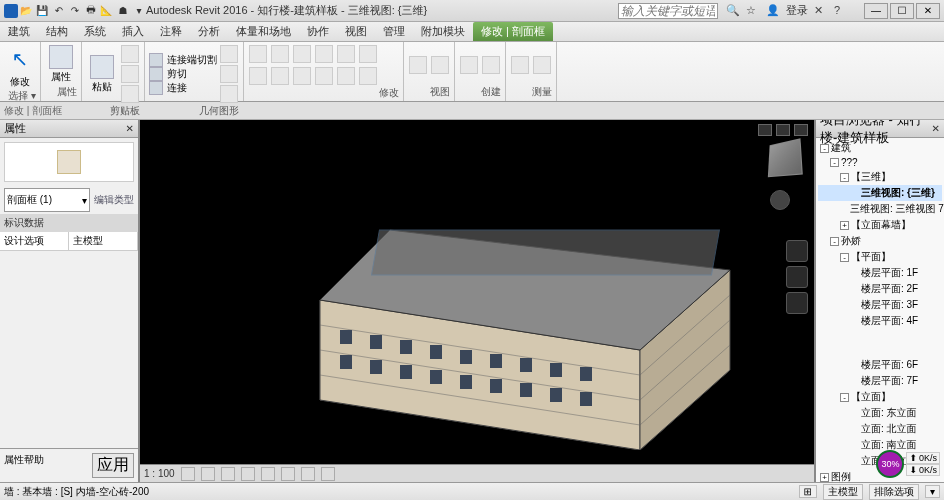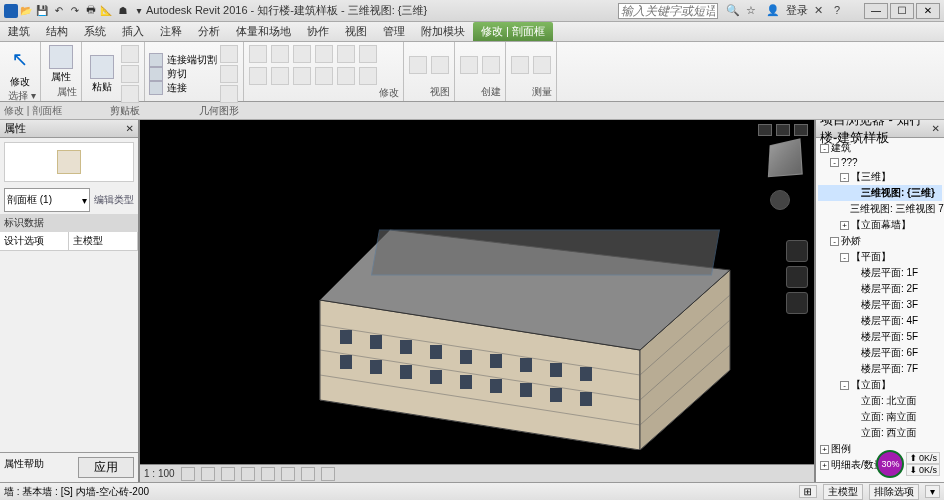--- a/index.html
+++ b/index.html
@@ -42,21 +42,21 @@
     .panel-header { height: 18px; background: linear-gradient(#e8e8e8, #d0d0d0); display: flex; align-items: center; justify-content: space-between; padding: 0 4px; border-bottom: 1px solid #999; font-size: 11px; }
     .close-x { font-size: 10px; color: #333; }
     .prop-preview { height: 40px; background: #fff; margin: 4px; border: 1px solid #ccc; display: flex; align-items: center; justify-content: center; }
     .prop-preview-icon { width: 24px; height: 24px; background: #e8e0d0; border: 1px solid #cb8; }
     .prop-row { display: flex; align-items: center; padding: 2px 4px; font-size: 10px; gap: 4px; }
     .prop-dropdown { flex: 1; height: 24px; background: #fff; border: 1px solid #999; font-size: 10px; padding: 0 2px; display: flex; align-items: center; justify-content: space-between; }
     .prop-section { background: #d8d8d8; padding: 2px 4px; font-size: 10px; color: #333; }
     .prop-grid { display: flex; border-bottom: 1px solid #ccc; }
     .prop-grid-cell { flex: 1; padding: 2px 4px; font-size: 10px; background: #fff; border-right: 1px solid #ccc; }
     .prop-help { margin-top: auto; padding: 4px; display: flex; justify-content: space-between; font-size: 10px; border-top: 1px solid #999; }
-    .prop-help button { font-size: 12px; padding: 1px 15px; background: #e8e8e8; border: 1px solid #999; }
+    .prop-help button { font-size: 16px; padding: 1px 4px; background: #e8e8e8; border: 1px solid #999; }
     
     .viewport { flex: 1; background: #000; position: relative; }
     .view-controls { position: absolute; top: 4px; right: 6px; display: flex; gap: 4px; }
     .view-ctl { width: 14px; height: 12px; background: #333; border: 1px solid #666; }
     .view-cube { position: absolute; top: 20px; right: 12px; width: 36px; height: 36px; background: linear-gradient(135deg, #999, #666); transform: perspective(100px) rotateX(20deg) rotateY(-25deg); border: 1px solid #888; }
     .nav-wheel { position: absolute; top: 70px; right: 24px; width: 20px; height: 20px; border: 1px solid #555; border-radius: 50%; background: #444; }
     .nav-tools { position: absolute; top: 120px; right: 6px; display: flex; flex-direction: column; gap: 4px; }
     .nav-tool { width: 22px; height: 22px; background: #2a2a2a; border: 1px solid #555; border-radius: 3px; }
     .building { position: absolute; left: 120px; top: 50px; }
     
@@ -368,35 +368,35 @@
           <span class="tree-lbl">楼层平面: 2F</span>
         </div>
         <div class="tree-node" style="padding-left: 32px;">
           <span style="width: 11px; display: inline-block;"></span>
           <span class="tree-lbl">楼层平面: 3F</span>
         </div>
         <div class="tree-node" style="padding-left: 32px;">
           <span style="width: 11px; display: inline-block;"></span>
           <span class="tree-lbl">楼层平面: 4F</span>
         </div>
-        <div class="tree-node" style="padding-left: 32px;">
-          <span style="width: 11px; display: inline-block;"></span>
-          <span class="tree-lbl">楼层平面: 5F</span>
-        </div>
-        <div class="tree-node" style="padding-left: 32px;">
+        <div class="tree-node" style="padding-left: 32px; margin-top: 28px;">
           <span style="width: 11px; display: inline-block;"></span>
           <span class="tree-lbl">楼层平面: 6F</span>
         </div>
         <div class="tree-node" style="padding-left: 32px;">
           <span style="width: 11px; display: inline-block;"></span>
           <span class="tree-lbl">楼层平面: 7F</span>
         </div>
         <div class="tree-node" style="padding-left: 22px;">
           <span class="tree-toggle">-</span>
           <span class="tree-lbl">【立面】</span>
+        </div>
+        <div class="tree-node" style="padding-left: 32px;">
+          <span style="width: 11px; display: inline-block;"></span>
+          <span class="tree-lbl">立面: 东立面</span>
         </div>
         <div class="tree-node" style="padding-left: 32px;">
           <span style="width: 11px; display: inline-block;"></span>
           <span class="tree-lbl">立面: 北立面</span>
         </div>
         <div class="tree-node" style="padding-left: 32px;">
           <span style="width: 11px; display: inline-block;"></span>
           <span class="tree-lbl">立面: 南立面</span>
         </div>
         <div class="tree-node" style="padding-left: 32px;">

